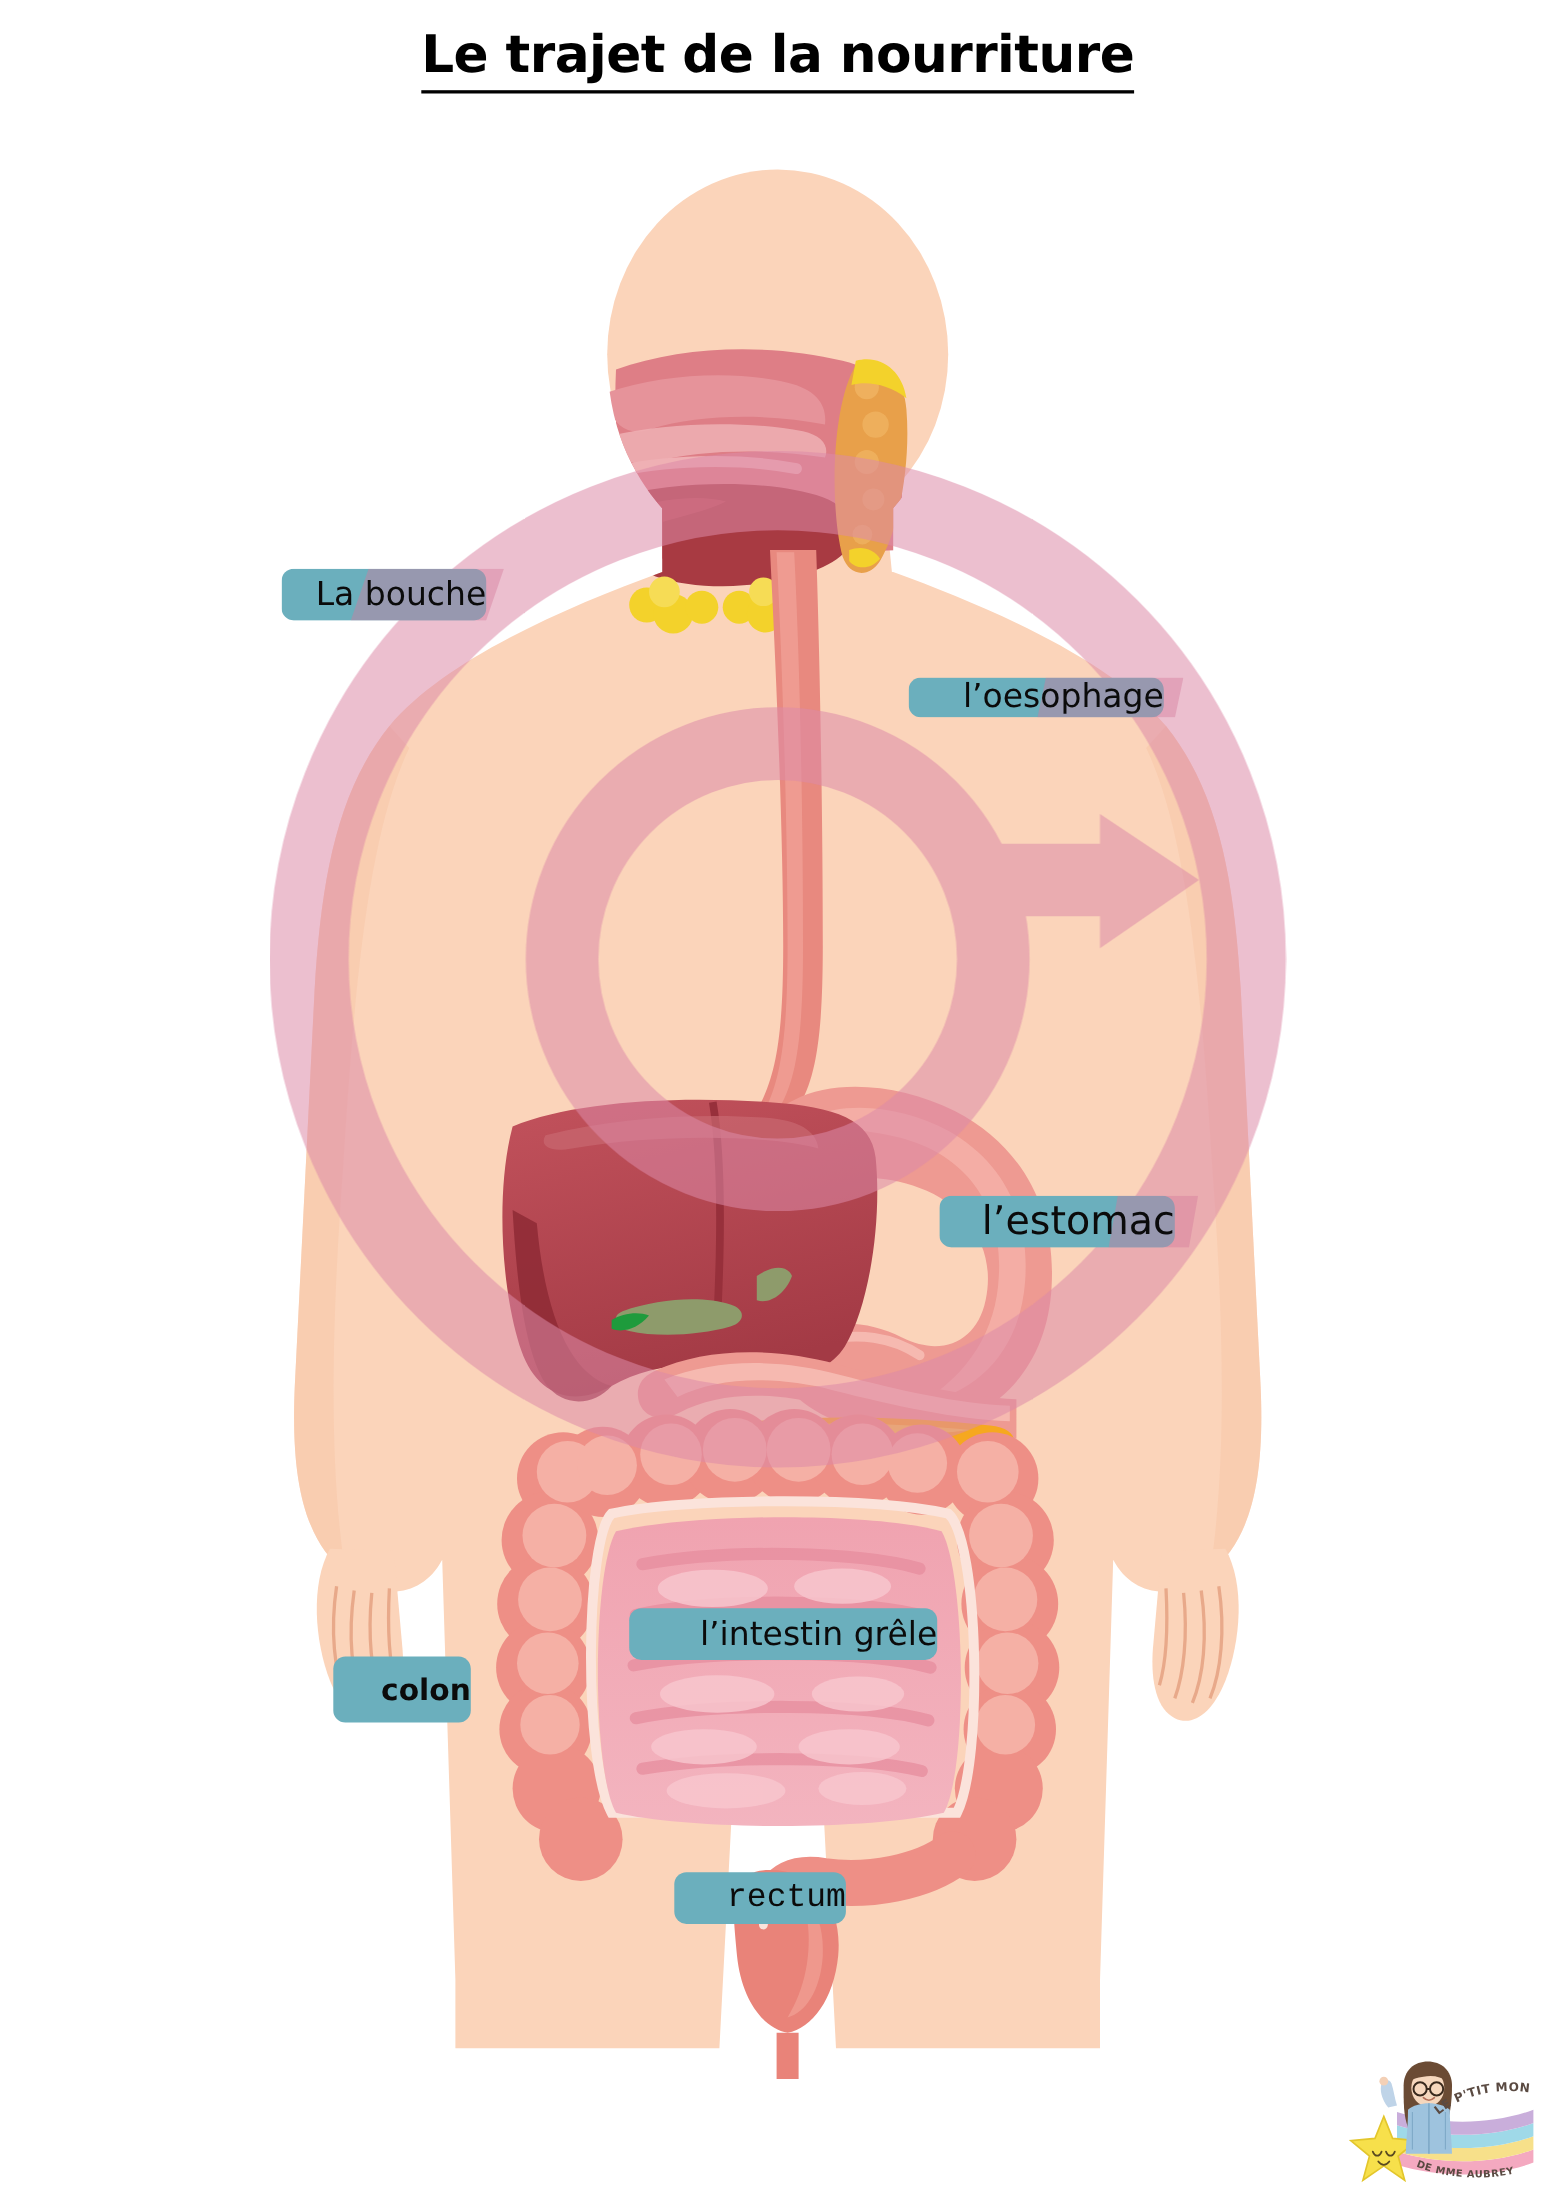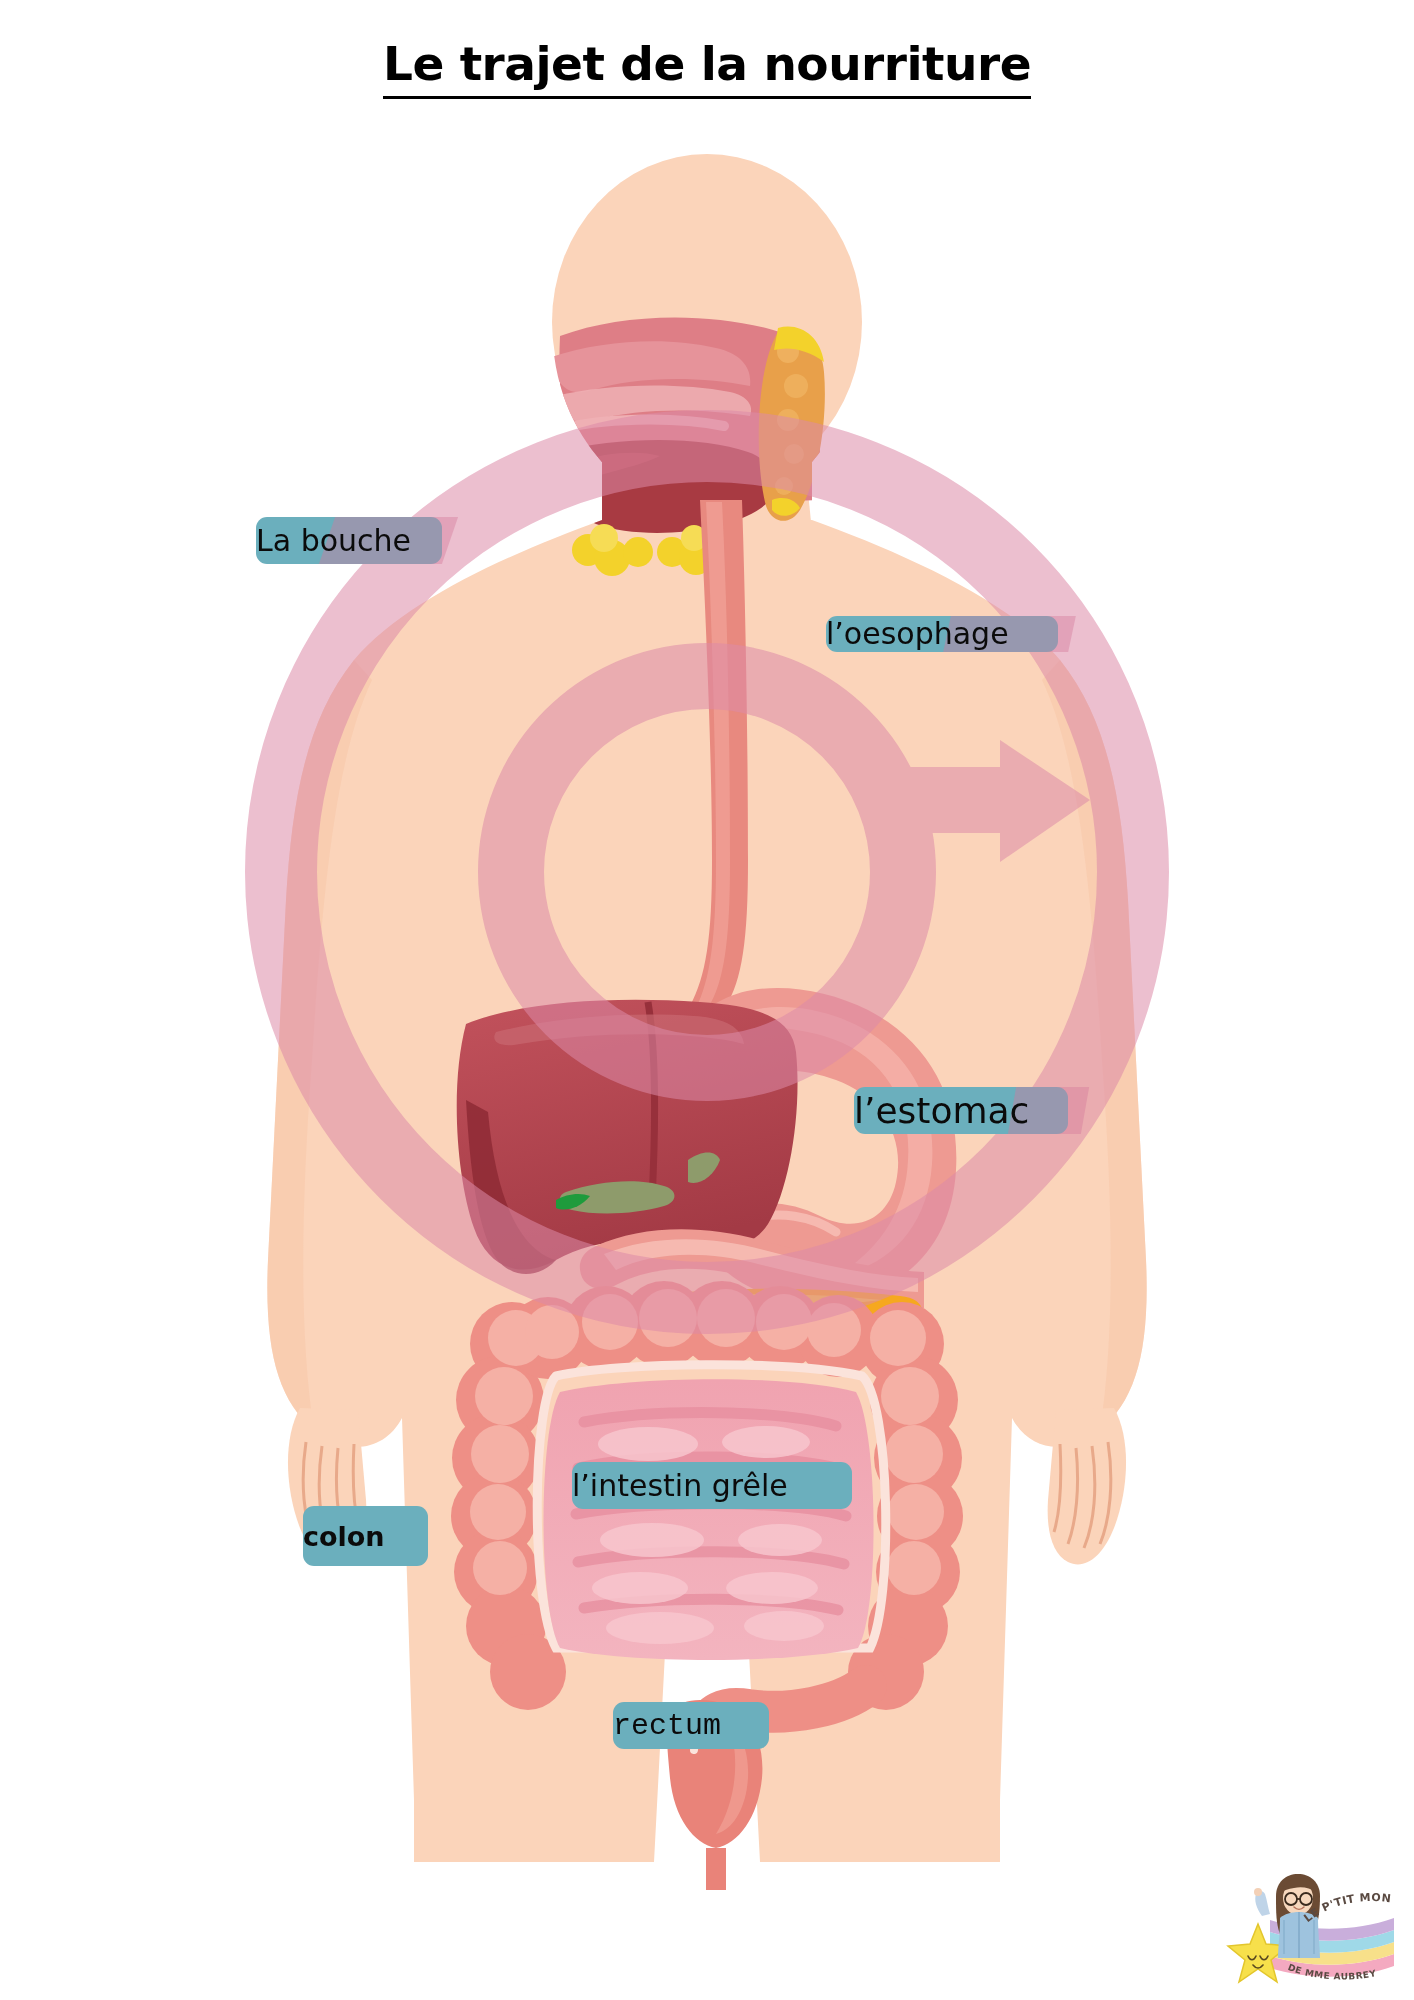--- a/index.html
+++ b/index.html
@@ -11,21 +11,21 @@
     width: 1414px;
     height: 2000px;
     position: relative;
     overflow: hidden;
     font-family: "DejaVu Sans", sans-serif;
   }
 
   
   #page-title {
     position: absolute;
-    top: 36px;
+    top: 22px;
     left: 0;
     width: 1414px;
     text-align: center;
     font-family: "DejaVu Sans", sans-serif;
     font-size: 47px;
     font-weight: 700;
     letter-spacing: -0.5px;
     color: #000000;
     white-space: nowrap;
   }
@@ -46,21 +46,21 @@
     display: block;
     width: 100%;
     height: 100%;
   }
 
   
   .chip {
     position: absolute;
     display: flex;
     align-items: center;
-    justify-content: flex-start;
+    justify-content: flex-end;
     box-sizing: border-box;
     border-radius: 11px;
     color: #0b0b0b;
     font-family: "DejaVu Sans", sans-serif;
     font-weight: 400;
     white-space: nowrap;
     line-height: 1;
   }
 
   #chip-bouche   { left: 256px;  top: 517px;  width: 186px; height: 47px; font-size: 30px; }

